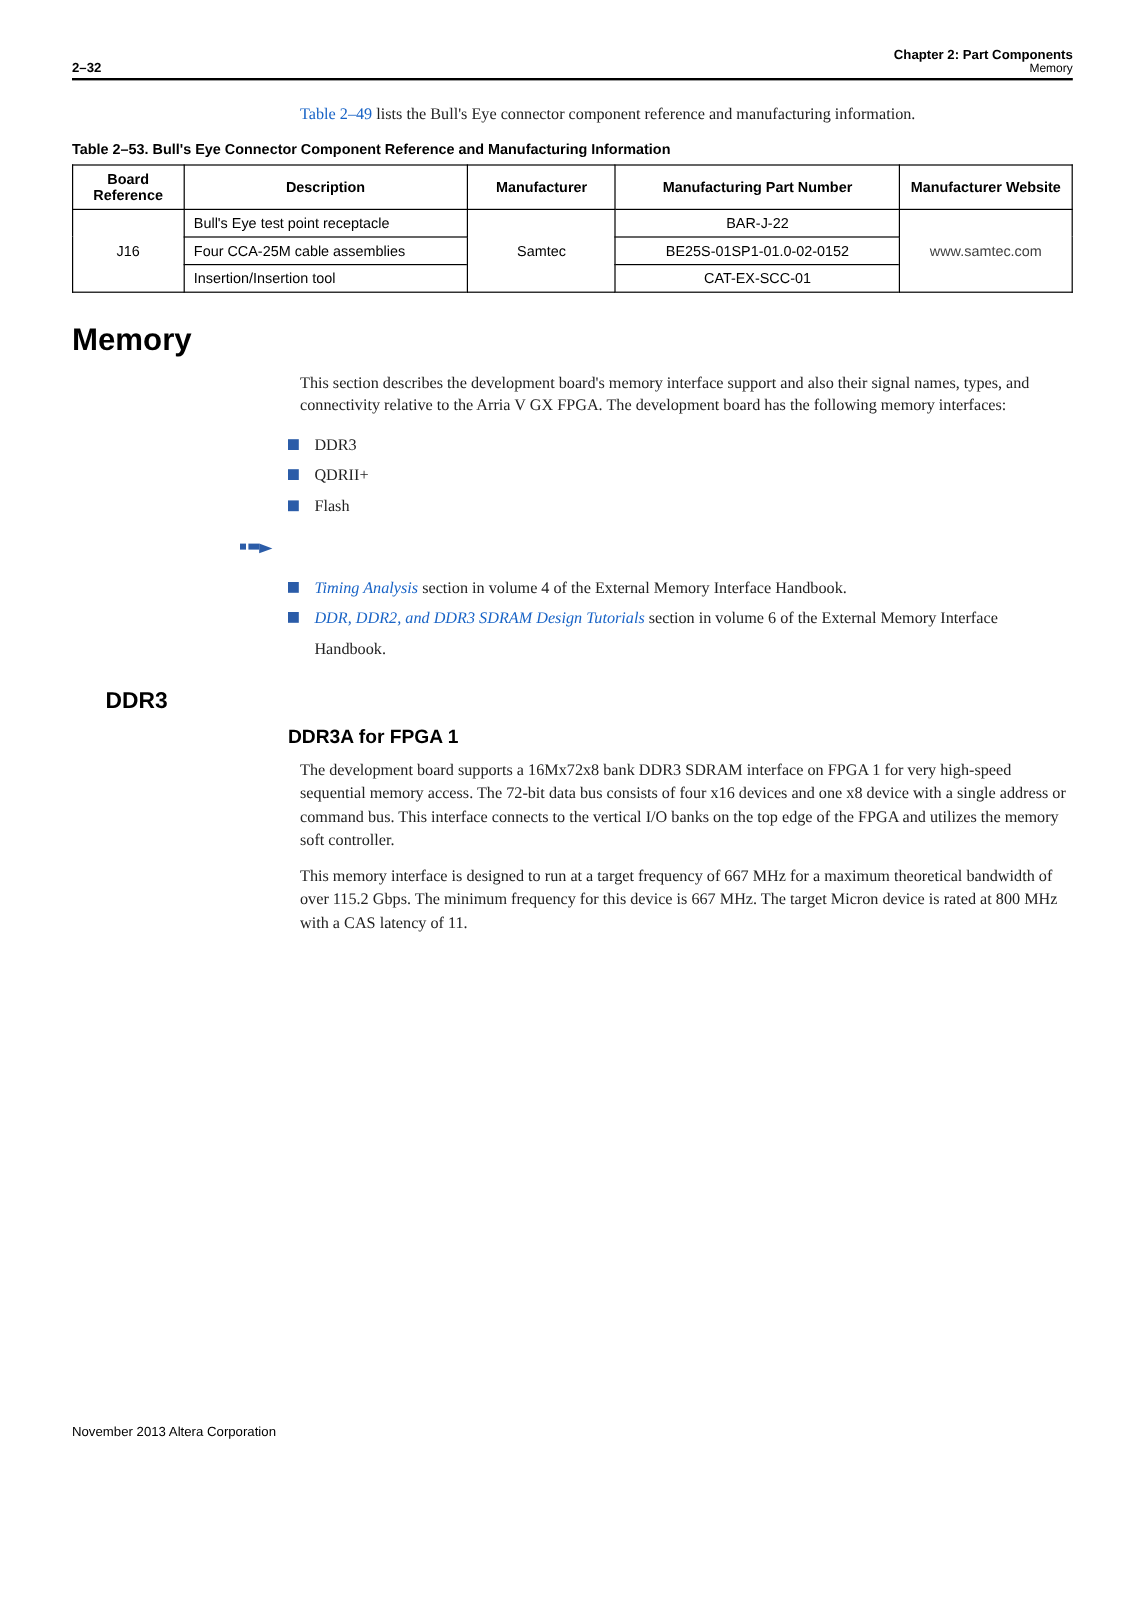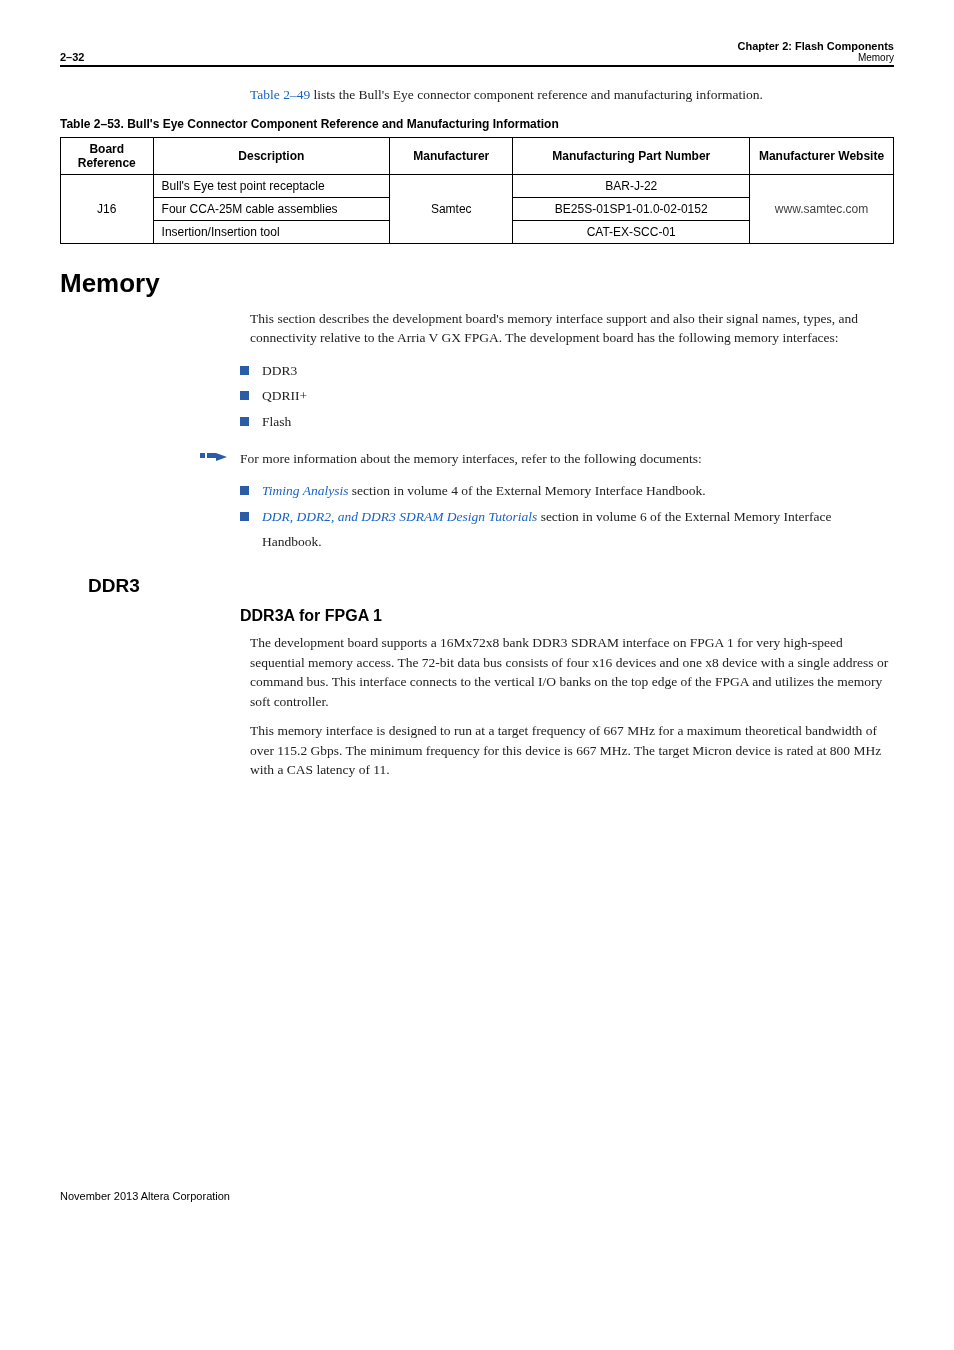--- a/index.html
+++ b/index.html
@@ -159,21 +159,21 @@
   }
 </style>
 </head>
 <body>
 
 <div class="page">
 
   <div class="header">
     <div class="header-left">2–32</div>
     <div class="header-right">
-      <div class="ch">Chapter 2: Flash Components</div>
+      <div class="ch">Chapter 2: Part Components</div>
       <div class="sub">Memory</div>
     </div>
   </div>
   <hr class="hr-thick">
 
   <div class="body-indent">
     <p class="body-text">
       <span class="xref">Table 2–49</span><span> lists the Bull's Eye connector component reference and manufacturing information.</span>
     </p>
   </div>
@@ -228,21 +228,20 @@
     </ul>
 
     <div class="note-row">
       <div class="note-icon">
         <svg width="28" height="18" viewBox="0 0 28 18">
           <rect x="0" y="4" width="5" height="5" fill="#2b5ca8"></rect>
           <rect x="7" y="4" width="9" height="5" fill="#2b5ca8"></rect>
           <path d="M16 4 L27 8 L16 12 Z" fill="#2b5ca8"></path>
         </svg>
       </div>
-      <div class="note-text">For more information about the memory interfaces, refer to the following documents:</div>
     </div>
 
     <ul class="bullets">
       <li>
         <span class="doclink">Timing Analysis</span><span> section in volume 4 of the External Memory Interface Handbook.</span>
       </li>
       <li>
         <span class="doclink">DDR, DDR2, and DDR3 SDRAM Design Tutorials</span><span> section in volume 6 of the External Memory Interface Handbook.</span>
       </li>
     </ul>

